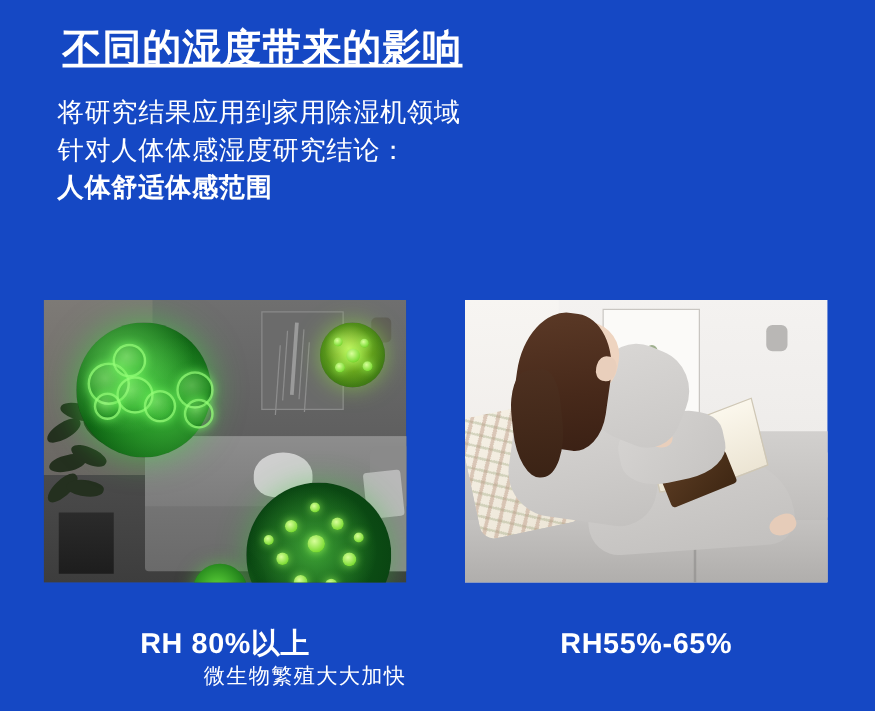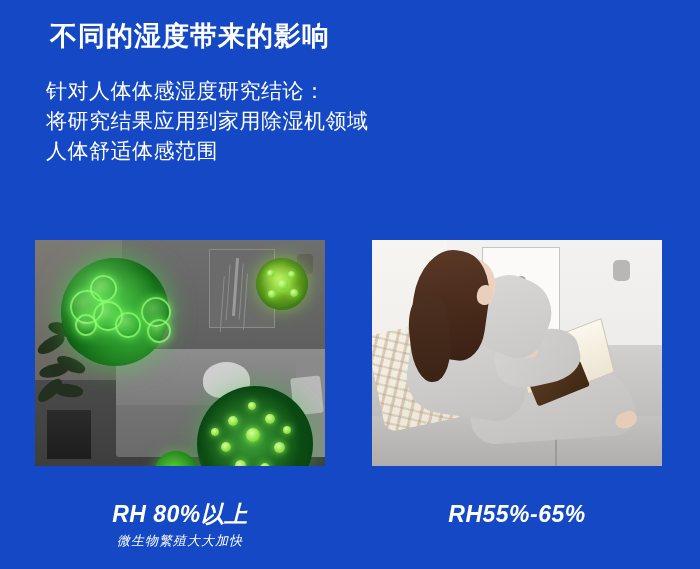--- a/index.html
+++ b/index.html
@@ -19,41 +19,42 @@
     height: 569px;
     background: #1548c4;
     overflow: hidden;
   }
 
   
   .headline {
     position: absolute;
     left: 50px;
     top: 18px;
-    font-size: 27px;
+    font-size: 31px;
     font-weight: bold;
     color: #ffffff;
     letter-spacing: 1px;
     white-space: nowrap;
+    text-decoration: underline;
   }
 
   .body-copy {
     position: absolute;
     left: 46px;
     top: 76px;
     color: #ffffff;
   }
   .copy-line {
     font-size: 21px;
     line-height: 30px;
     white-space: nowrap;
     letter-spacing: 0.5px;
   }
   .copy-line.bold {
-    font-weight: normal;
+    font-weight: bold;
   }
   .copy-line .strong {
     font-weight: bold;
     letter-spacing: 0px;
   }
 
   
   .panel {
     position: absolute;
     top: 240px;
@@ -400,48 +401,48 @@
     border-radius: 3px;
     transform: rotate(-8deg);
   }
 
   
   .caption {
     position: absolute;
     width: 290px;
     text-align: center;
     color: #ffffff;
-    font-style: italic;
   }
   .caption-left  { left: 35px;  top: 500px; }
   .caption-right { left: 372px; top: 500px; }
   .cap-title {
     font-size: 23px;
     font-weight: bold;
     letter-spacing: 0.5px;
     line-height: 28px;
     white-space: nowrap;
   }
   .cap-sub {
-    font-size: 13px;
+    font-size: 17px;
     line-height: 26px;
     letter-spacing: 1px;
     white-space: nowrap;
+    text-align: right;
   }
 </style>
 </head>
 <body>
 
 <div id="poster">
 
   <div class="headline">不同的湿度带来的影响</div>
 
   <div class="body-copy">
+    <div class="copy-line">将研究结果应用到家用除湿机领域</div>
     <div class="copy-line">针对人体体感湿度研究结论：</div>
-    <div class="copy-line">将研究结果应用到家用除湿机领域</div>
     <div class="copy-line bold">人体舒适体感范围</div>
   </div>
 
   <div class="panel panel-left">
     <div class="scene scene-dark">
       <div class="dk-wall">
         <div class="dk-wall-panel"></div>
       </div>
       <div class="dk-floor"></div>
       <div class="dk-art"></div>

